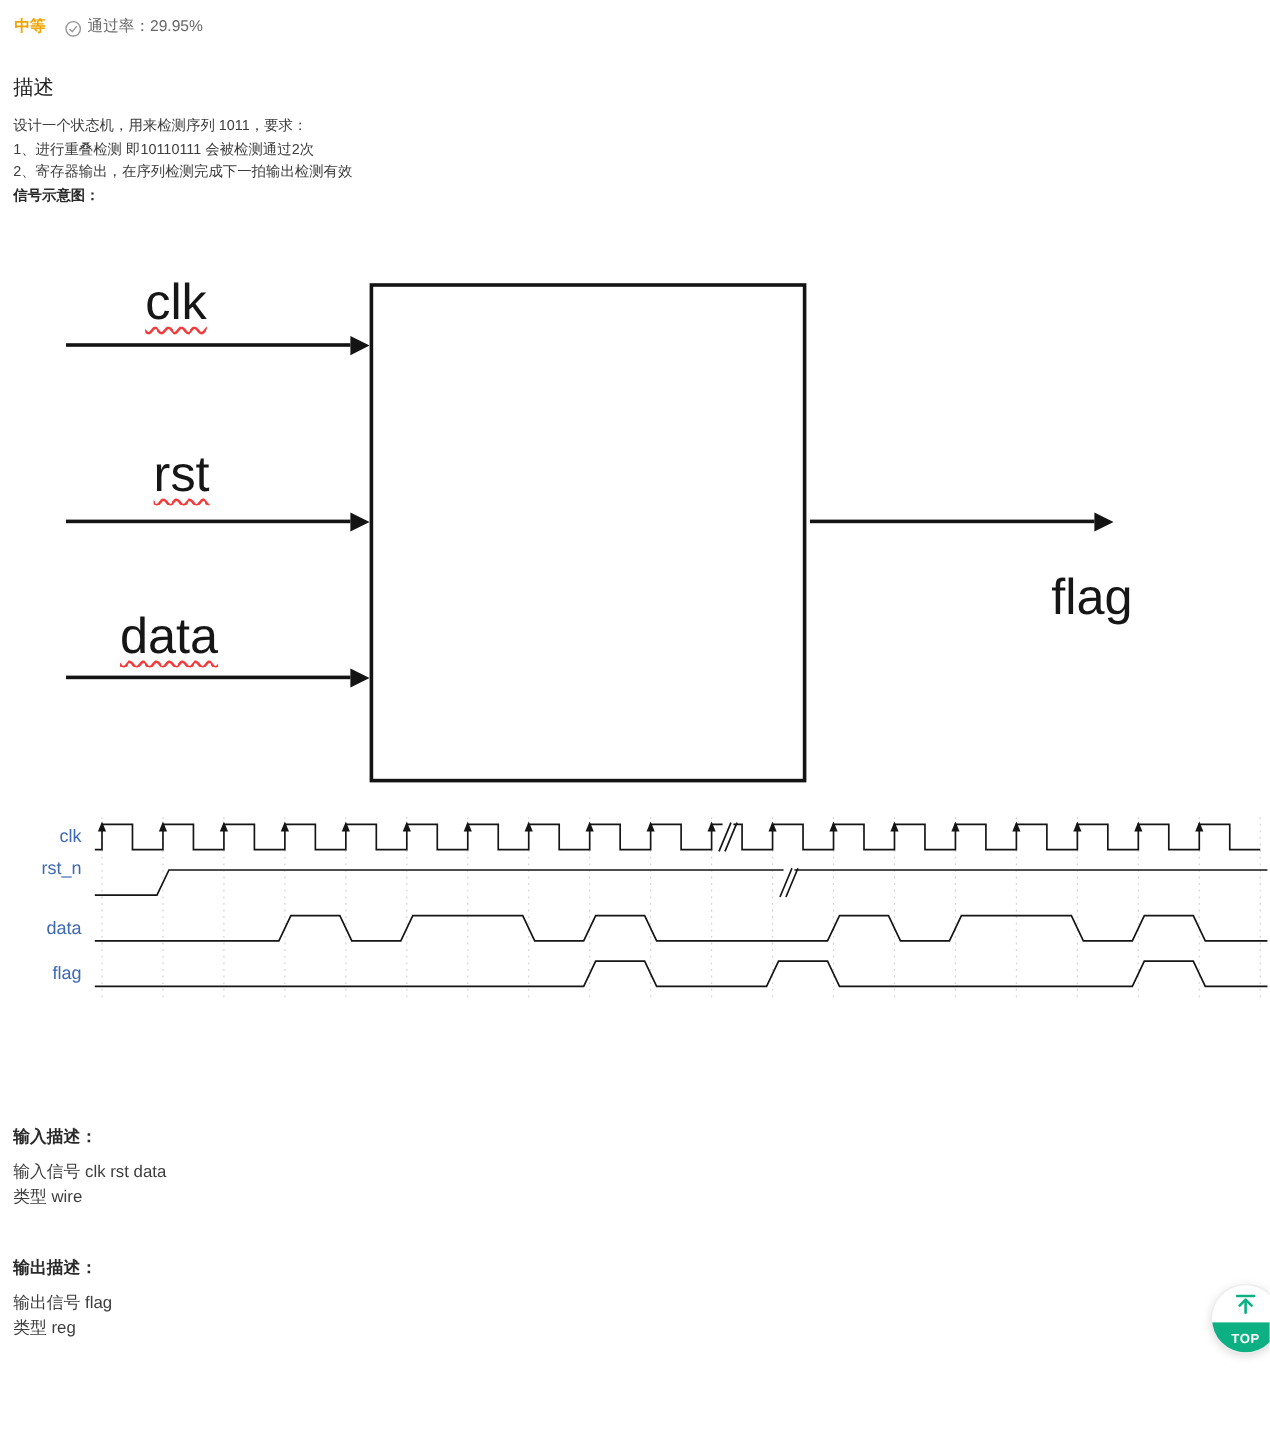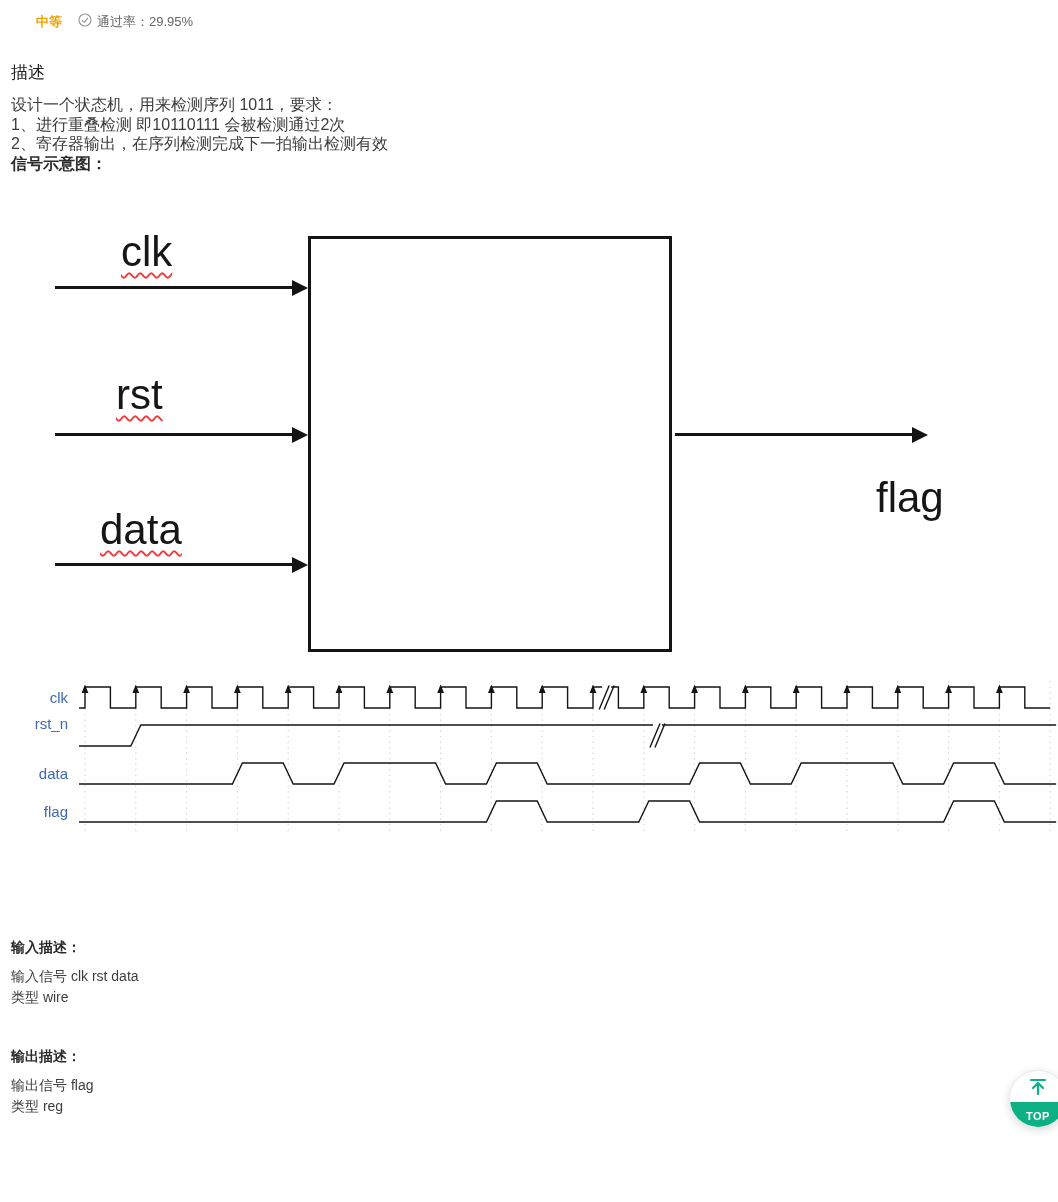--- a/index.html
+++ b/index.html
@@ -1,25 +1,25 @@
 <!DOCTYPE html>
 <html><head>
 <meta charset="utf-8">
 <style>
   *{margin:0;padding:0;box-sizing:border-box}
   html,body{width:1058px;height:1202px;background:#ffffff;overflow:hidden;position:relative;
     font-family:"Liberation Sans","DejaVu Sans",sans-serif;color:#3d3d3d}
   
-  .top-row{display:flex;align-items:center;padding:13px 0 0 36px;font-size:13px}
+  .top-row{display:flex;align-items:center;padding:13px 0 0 12px;font-size:13px}
   .difficulty{color:#f0a400;font-weight:bold}
-  .passrate{display:flex;align-items:flex-start;gap:5px;color:#666;margin-left:16px}
+  .passrate{display:flex;align-items:flex-end;gap:5px;color:#666;margin-left:16px}
   .check-icon{display:block}
   
   .section-heading{font-size:17px;font-weight:normal;color:#222;margin:30px 0 0 11px}
-  .para{margin:11px 0 0 11px;font-size:16px;line-height:19.5px;color:#3d3d3d}
+  .para{margin:11px 0 0 11px;font-size:12px;line-height:19.5px;color:#3d3d3d}
   .bold{font-weight:bold;color:#2a2a2a}
   
   .diagram{position:relative;margin-top:53px;height:440px}
   .dbox{position:absolute;left:308px;top:10px;width:364px;height:416px;border:3px solid #141414;background:#fff}
   .sig-label{position:absolute;font-size:42px;line-height:48px;color:#161616}
   .sig-label.u{text-decoration-line:underline;text-decoration-style:wavy;text-decoration-color:#f23a3a;
     text-decoration-thickness:2px;text-underline-offset:6px}
   .arrow{position:absolute;height:0;border-top:3px solid #141414}
   .arrow::after{content:"";position:absolute;right:-16px;top:-9.5px;width:0;height:0;
     border-left:16px solid #141414;border-top:8px solid transparent;border-bottom:8px solid transparent}
@@ -60,21 +60,21 @@
     <div>设计一个状态机，用来检测序列 1011，要求：</div>
     <div>1、进行重叠检测  即10110111 会被检测通过2次</div>
     <div>2、寄存器输出，在序列检测完成下一拍输出检测有效</div>
     <div class="bold">信号示意图：</div>
   </div>
 
   <div class="diagram">
     <div class="dbox"></div>
 
     <div class="sig-label u" style="left:121px;top:2px">clk</div>
-    <div class="sig-label u" style="left:116px;top:145px">rst</div>
+    <div class="sig-label u" style="left:128px;top:145px">rst</div>
     <div class="sig-label u" style="left:100px;top:280px">data</div>
 
     <div class="arrow" style="left:55px;top:60px;width:237px"></div>
     <div class="arrow" style="left:55px;top:207px;width:237px"></div>
     <div class="arrow" style="left:55px;top:337px;width:237px"></div>
 
     <div class="arrow" style="left:675px;top:207px;width:237px"></div>
     <div class="sig-label" style="left:876px;top:248px">flag</div>
   </div>
 

